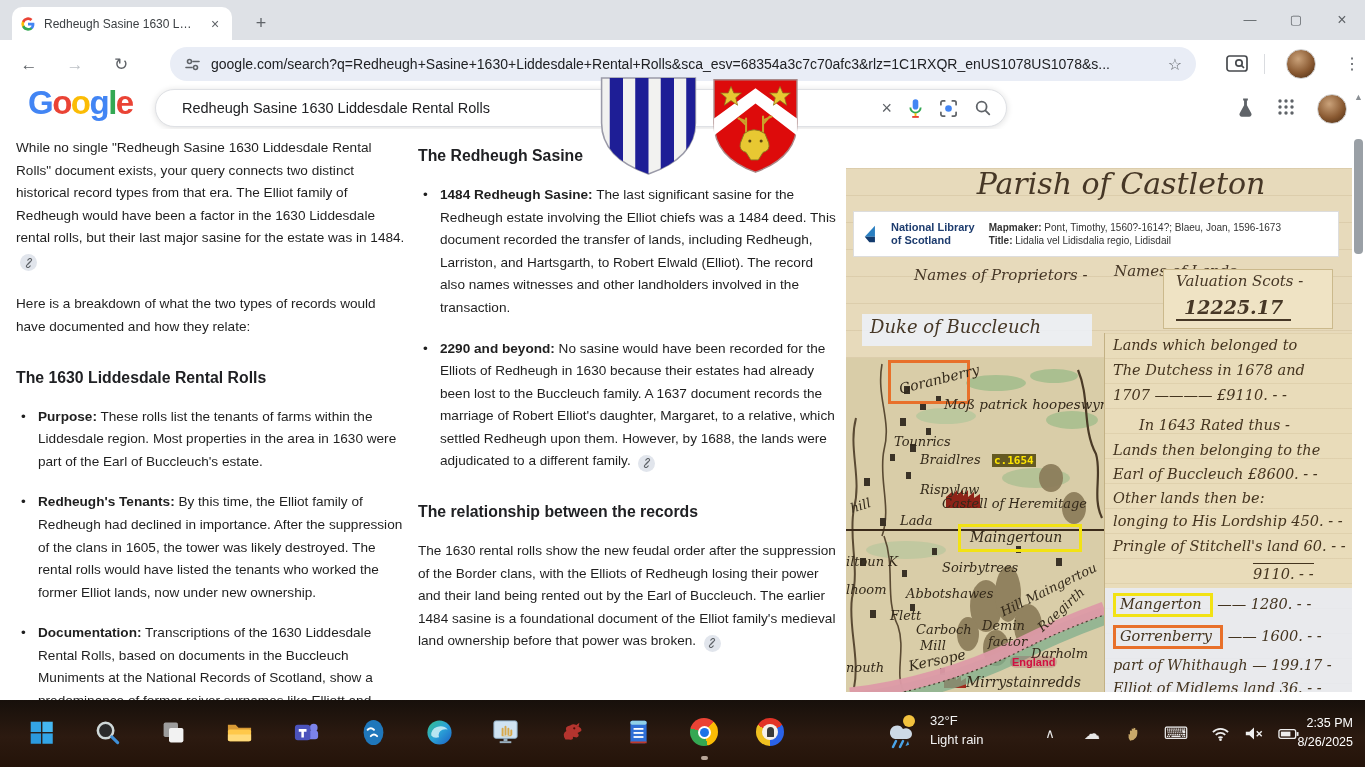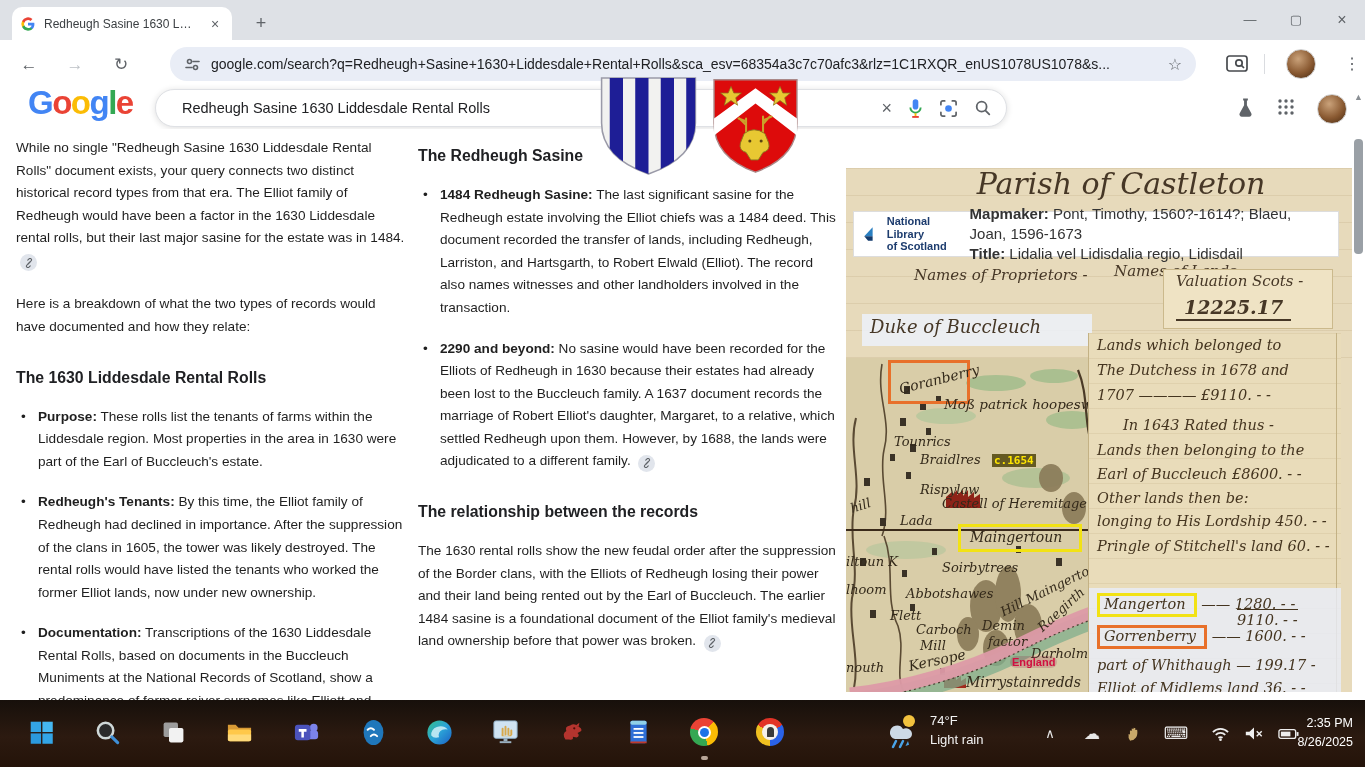--- a/index.html
+++ b/index.html
@@ -55,38 +55,38 @@
   .rpanel{position:absolute;left:844px;top:3px;width:508px;height:561px;}
   .crumbs{font-size:13px;color:#2f6a72;text-align:right;line-height:1.55;padding-right:6px;}
   .crumbs span{cursor:pointer;}
   .imgarea{position:absolute;left:2px;top:36px;width:506px;height:524px;overflow:hidden;background:#e7dabb;}
   .scantop{position:absolute;left:0;top:0;width:506px;height:190px;background:#e7dabb;
     background-image:repeating-linear-gradient(180deg,rgba(140,110,60,.12) 0 1px,transparent 1px 27px);}
   .script{font-family:"DejaVu Serif",serif;font-style:italic;color:#463726;}
   .parish{position:absolute;left:55px;top:-2px;width:440px;font-size:30px;text-align:center;white-space:nowrap;}
   .nlsbar{position:absolute;left:8px;top:44px;width:484px;height:44px;background:#fff;display:flex;align-items:center;padding:0 8px;box-sizing:border-box;box-shadow:0 0 0 1px #ddd;}
   .nlsname{font-size:11px;font-weight:700;color:#1d3c6e;line-height:1.15;margin-left:5px;}
-  .nlsmeta{font-size:15px;color:#333;margin-left:14px;line-height:1.35;}
+  .nlsmeta{font-size:10px;color:#333;margin-left:14px;line-height:1.35;}
   .nlsmeta b{font-weight:700;}
   .colhead{position:absolute;font-size:15px;white-space:nowrap;}
   .valbox{position:absolute;left:318px;top:102px;width:168px;height:58px;background:#efe3c4;box-shadow:0 0 0 1px #cbb98c;}
   .valtotal{position:absolute;left:330px;top:128px;font-size:19px;font-weight:700;border-bottom:2px solid #463726;padding:0 8px 1px 8px;}
   .dukestrip{position:absolute;left:16px;top:146px;width:230px;height:32px;background:rgba(236,241,250,.85);}
   .duke{position:absolute;left:24px;top:148px;font-size:17px;white-space:nowrap;}
   
   .map{position:absolute;left:0;top:190px;width:258px;height:334px;background:#d9cda8;overflow:hidden;}
   .ml{position:absolute;font-family:"DejaVu Serif",serif;font-style:italic;font-size:13px;color:#33291a;white-space:nowrap;}
   .hlbox{position:absolute;box-sizing:border-box;}
   .hl-orange{border:3px solid #e8702a;}
   .hl-yellow{border:3px solid #f2e214;}
   .mapjoint{position:absolute;left:0;top:171px;width:258px;height:2px;background:#3a2a1a;}
   .ml-eng{font-family:"Liberation Sans",sans-serif;font-style:normal;font-weight:700;font-size:11px;color:#d01040;background:rgba(140,0,50,.18);padding:0 2px;}
   .ml-date{font-family:"DejaVu Sans Mono",monospace;font-style:normal;font-weight:700;font-size:11px;color:#ffe600;background:rgba(70,60,0,.8);padding:0 2px;}
   
-  .ledger{position:absolute;left:242px;top:165px;width:252px;height:407px;background:#e9dcba;border-left:1px solid #c3b184;
+  .ledger{position:absolute;left:258px;top:165px;width:252px;height:407px;background:#e9dcba;border-left:1px solid #c3b184;
     background-image:repeating-linear-gradient(180deg,rgba(140,110,60,.10) 0 1px,transparent 1px 25px);}
   .lrow{position:absolute;left:8px;font-family:"DejaVu Serif",serif;font-style:italic;font-size:14.5px;color:#44341f;white-space:nowrap;}
   .lhlstrip{position:absolute;left:0;top:255px;width:252px;height:104px;background:rgba(232,238,250,.8);}
   .ledgline{position:absolute;right:4px;top:0;width:1px;height:359px;background:#c3b184;}
   
   .pscroll-thumb{position:absolute;left:1354px;top:10px;width:9px;height:115px;border-radius:4px;background:#9aa0a6;}
   
   .shield{position:absolute;z-index:20;}
   
   .taskbar{position:absolute;left:0;top:700px;width:1365px;height:67px;
@@ -376,21 +376,21 @@
           <div class="lhlstrip"></div>
           <div class="lrow" style="top:4px;">Lands which belonged to</div>
           <div class="lrow" style="top:29px;">The Dutchess in 1678 and</div>
           <div class="lrow" style="top:54px;">1707  ————  £9110. - -</div>
           <div class="lrow" style="top:84px;left:34px;">In 1643 Rated thus -</div>
           <div class="lrow" style="top:109px;">Lands then belonging to the</div>
           <div class="lrow" style="top:133px;">Earl of Buccleuch  £8600. - -</div>
           <div class="lrow" style="top:157px;">Other lands then be:</div>
           <div class="lrow" style="top:180px;">longing to His Lordship  450. - -</div>
           <div class="lrow" style="top:205px;">Pringle of Stitchell's land  60. - -</div>
-          <div class="lrow" style="top:230px;left:148px;border-top:1.5px solid #44341f;padding-top:2px;margin-top:46px;">9110. - -</div>
+          <div class="lrow" style="top:230px;left:148px;border-top:1.5px solid #44341f;padding-top:2px;">9110. - -</div>
           <div class="lrow" style="top:260px;">
             <span class="hlbox hl-yellow" style="position:static;display:inline-block;padding:0 8px 2px 4px;"><span>Mangerton</span></span>
             <span>——</span>
             <span>1280. - -</span>
           </div>
           <div class="lrow" style="top:292px;">
             <span class="hlbox hl-orange" style="position:static;display:inline-block;padding:0 8px 2px 4px;"><span>Gorrenberry</span></span>
             <span>——</span>
             <span>1600. - -</span>
           </div>
@@ -536,21 +536,21 @@
     </div>
 
     <div class="weather">
       <svg width="40" height="40" viewBox="0 0 40 40">
           <circle cx="27" cy="10" r="6" fill="#f2c23e"></circle>
           <path d="M8 21 a7 7 0 0 1 13-3 a6 6 0 0 1 9 5 a5 5 0 0 1-5 5 H13 a6 6 0 0 1-5-7z" fill="#cdd9e6"></path>
           <path d="M14 30 l-3 6 M21 30 l-3 6" stroke="#4aa3e8" stroke-width="2.5" stroke-linecap="round"></path>
           <path d="M26 30 l-2.5 5 l3.5-1.2 z" fill="#4aa3e8"></path>
         </svg>
       <div class="wtxt">
-        <div>74°F</div>
+        <div>32°F</div>
         <div>Light rain</div>
       </div>
     </div>
 
     <div class="tray" style="left:1035px;">
       <span class="trayicn" style="font-size:13px;">∧</span>
       <span class="trayicn" style="margin-left:12px;font-size:16px;">☁</span>
       <span class="trayicn" style="margin-left:12px;">
         <svg width="18" height="18" viewBox="0 0 20 20">
             <path d="M6 18 q-3-4-2-8 l1.5.5 V6 l2 .3 V4 l2 .5 V3 l2 .5 v2 l2-.3 q1 6-1.5 9 q-2 3-6 3z" fill="#c9a96a"></path>

